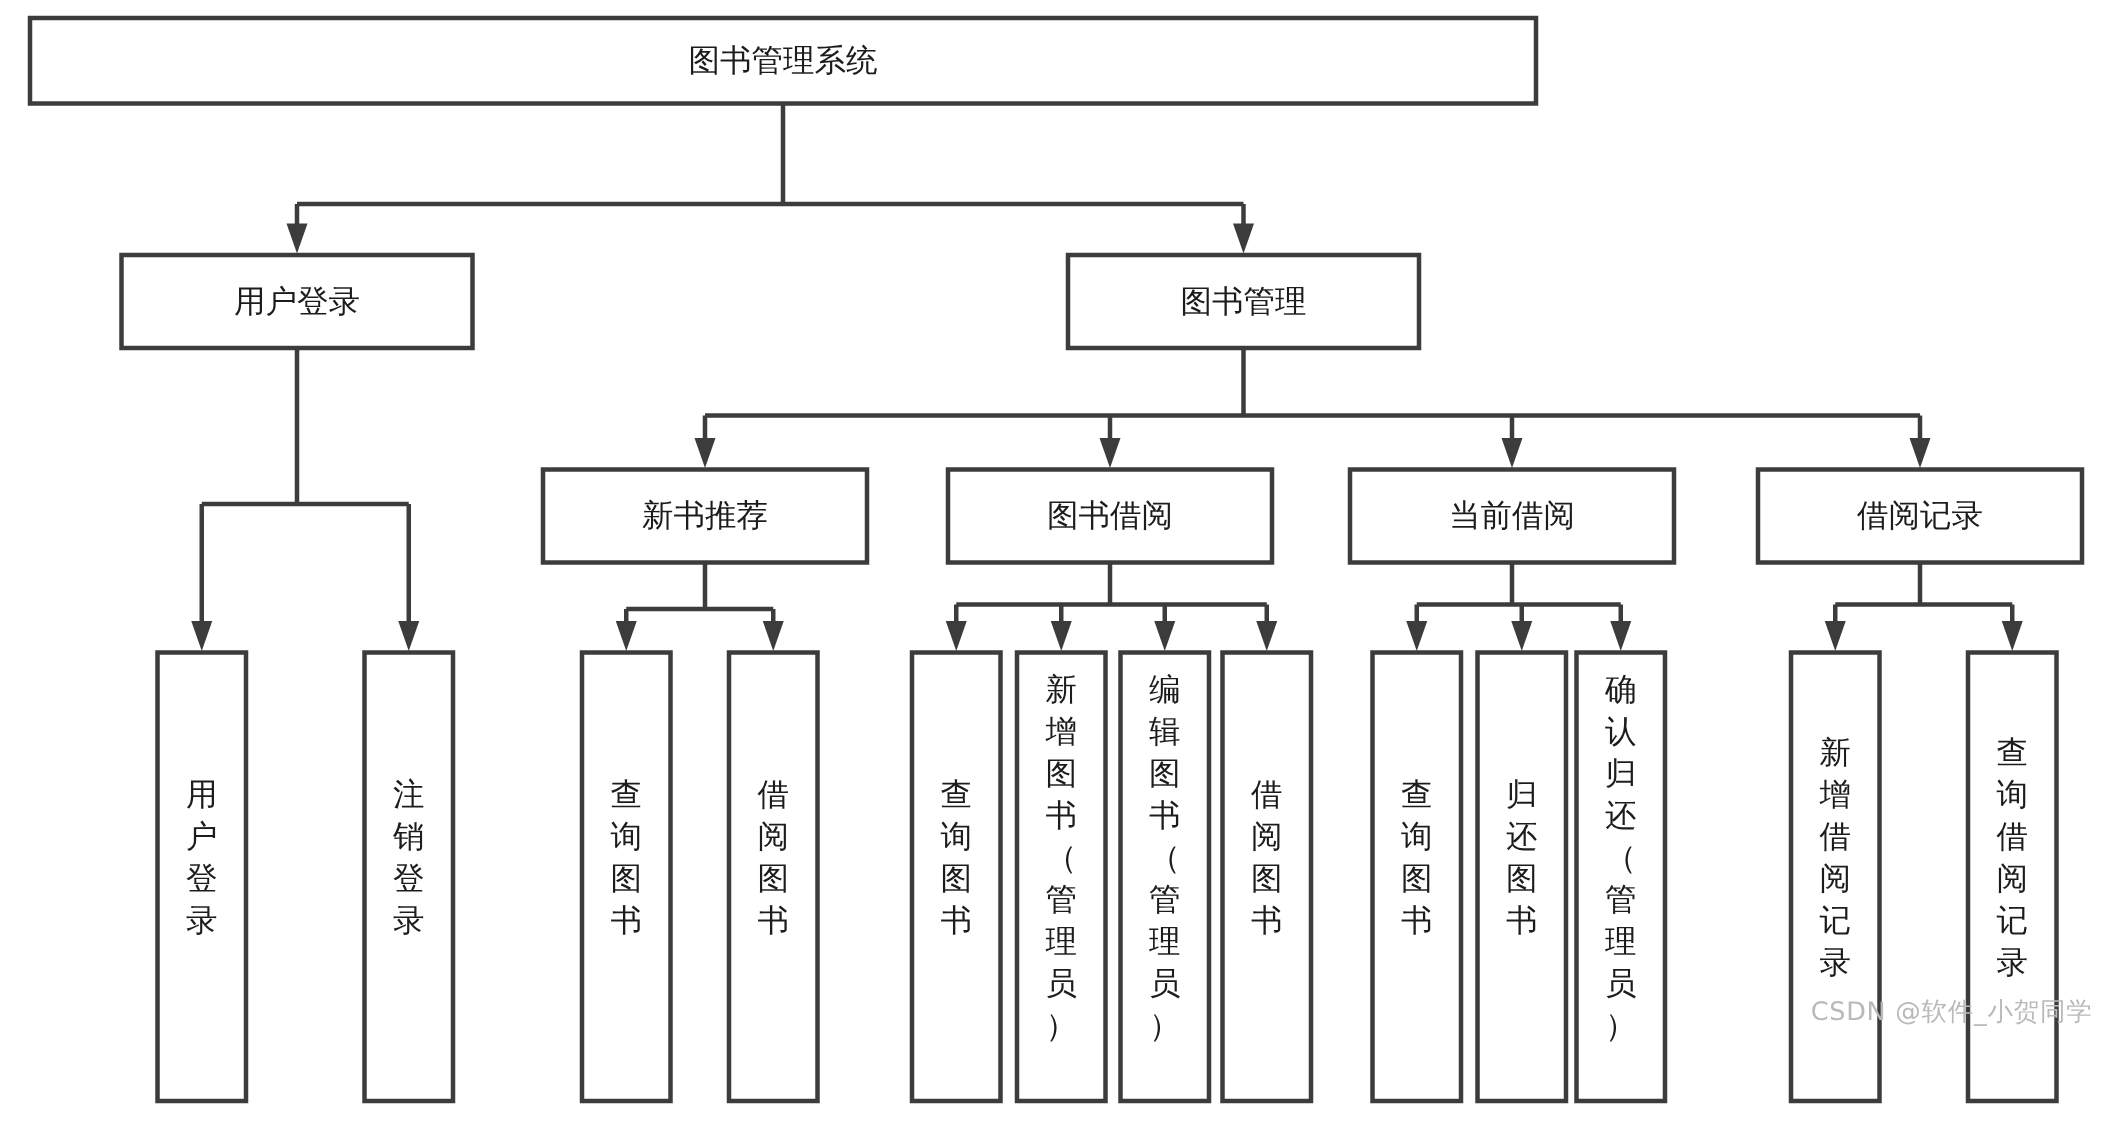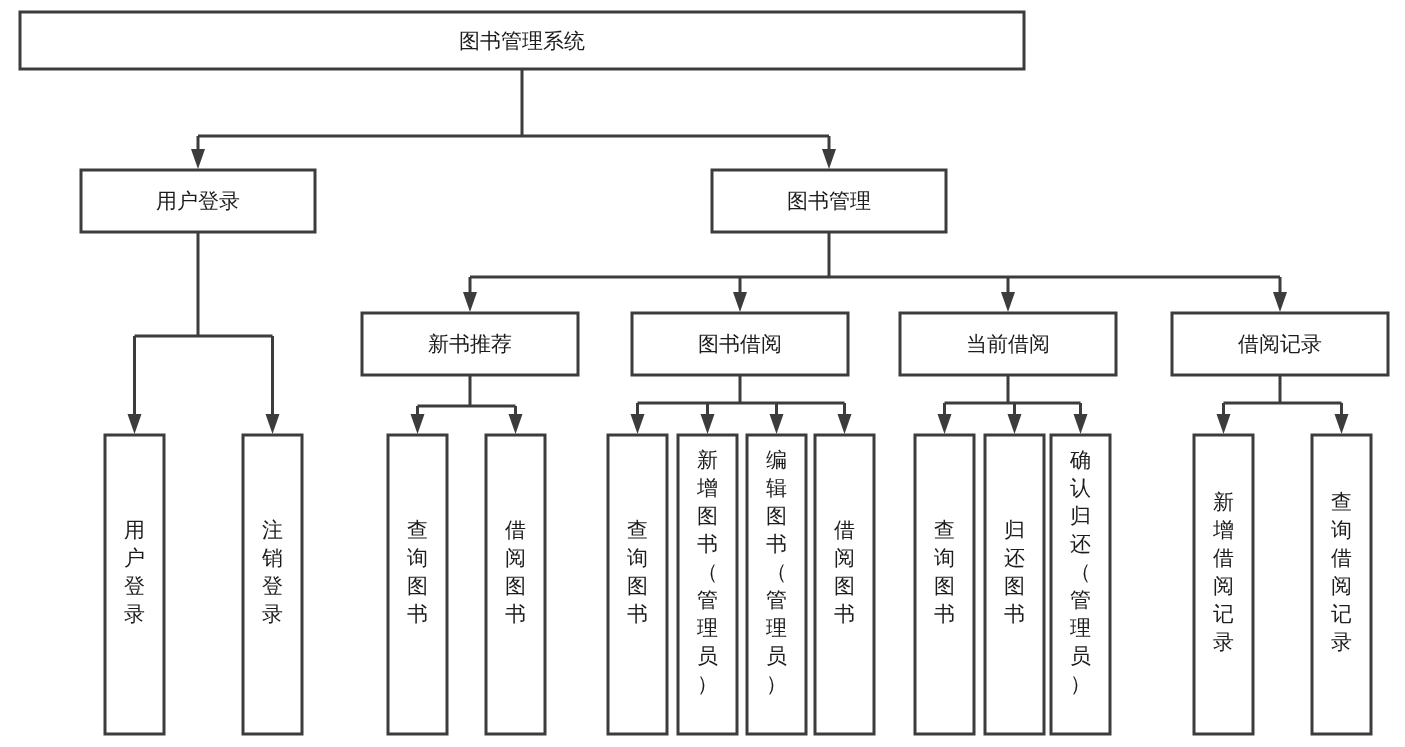--- a/index.html
+++ b/index.html
@@ -216,13 +216,14 @@
         <g>
           <rect x="1194" y="435" width="59" height="299" class="node-box"></rect>
           <text x="1223.5" y="508.5" class="node-label-v"><tspan x="1223.5" dy="0">新</tspan><tspan x="1223.5" dy="28">增</tspan><tspan x="1223.5" dy="28">借</tspan><tspan x="1223.5" dy="28">阅</tspan><tspan x="1223.5" dy="28">记</tspan><tspan x="1223.5" dy="28">录</tspan></text>
         </g>
         <g>
           <rect x="1312" y="435" width="59" height="299" class="node-box"></rect>
           <text x="1341.5" y="508.5" class="node-label-v"><tspan x="1341.5" dy="0">查</tspan><tspan x="1341.5" dy="28">询</tspan><tspan x="1341.5" dy="28">借</tspan><tspan x="1341.5" dy="28">阅</tspan><tspan x="1341.5" dy="28">记</tspan><tspan x="1341.5" dy="28">录</tspan></text>
         </g>
       </g>
   </svg>
+  <div class="watermark">CSDN @软件_小贺同学</div>
 </div>
 
 </body></html>

